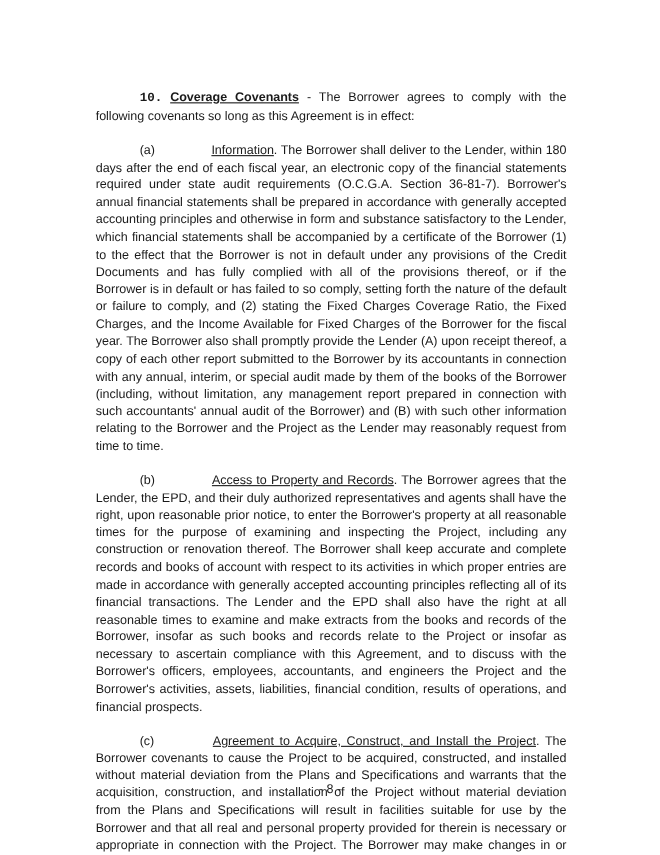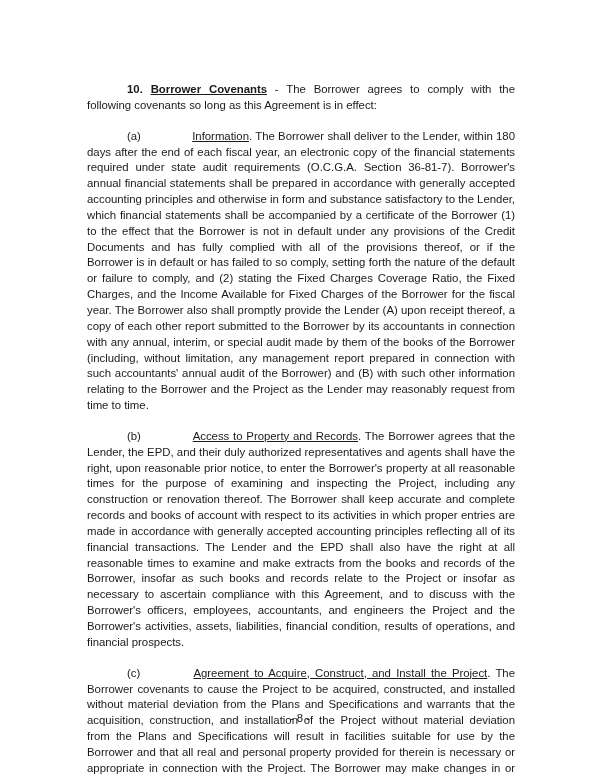--- a/index.html
+++ b/index.html
@@ -37,20 +37,21 @@
     -webkit-hyphens: none;
   }
   .para.tight {
     margin-bottom: 14px;
   }
   .indent {
     text-indent: 40px;
   }
   .section-num {
     font-weight: bold;
+    font-family: Liberation Mono, monospace;
   }
   .section-title {
     font-weight: bold;
     text-decoration: underline;
     text-underline-offset: 1px;
   }
   .sub-title {
     text-decoration: underline;
     text-underline-offset: 1px;
     margin-left: 48px;
@@ -65,21 +66,21 @@
     line-height: 15.85px;
   }
 </style>
 </head>
 <body>
 
 <div id="page">
 
   <div id="content">
 
-    <p class="para indent"><span class="section-num">10.</span> <span class="section-title">Borrower Covenants</span><span> - The Borrower agrees to comply with the following covenants so long as this Agreement is in effect:</span></p>
+    <p class="para indent"><span class="section-num">10.</span> <span class="section-title">Coverage Covenants</span><span> - The Borrower agrees to comply with the following covenants so long as this Agreement is in effect:</span></p>
 
     <p class="para indent"><span>(a)</span> <span class="sub-title">Information</span><span>.</span><span>  The Borrower shall deliver to the Lender, within 180 days after the end of each fiscal year, an electronic copy of the financial statements required under state audit requirements (O.C.G.A. Section 36-81-7).  Borrower's annual financial statements shall be prepared in accordance with generally accepted accounting principles and otherwise in form and substance satisfactory to the Lender, which financial statements shall be accompanied by a certificate of the Borrower (1) to the effect that the Borrower is not in default under any provisions of the Credit Documents and has fully complied with all of the provisions thereof, or if the Borrower is in default or has failed to so comply, setting forth the nature of the default or failure to comply, and (2) stating the Fixed Charges Coverage Ratio, the Fixed Charges, and the Income Available for Fixed Charges of the Borrower for the fiscal year.  The Borrower also shall promptly provide the Lender (A) upon receipt thereof, a copy of each other report submitted to the Borrower by its accountants in connection with any annual, interim, or special audit made by them of the books of the Borrower (including, without limitation, any management report prepared in connection with such accountants' annual audit of the Borrower) and (B) with such other information relating to the Borrower and the Project as the Lender may reasonably request from time to time.</span></p>
 
     <p class="para indent"><span>(b)</span> <span class="sub-title">Access to Property and Records</span><span>.</span><span>  The Borrower agrees that the Lender, the EPD, and their duly authorized representatives and agents shall have the right, upon reasonable prior notice, to enter the Borrower's property at all reasonable times for the purpose of examining and inspecting the Project, including any construction or renovation thereof.  The Borrower shall keep accurate and complete records and books of account with respect to its activities in which proper entries are made in accordance with generally accepted accounting principles reflecting all of its financial transactions.  The Lender and the EPD shall also have the right at all reasonable times to examine and make extracts from the books and records of the Borrower, insofar as such books and records relate to the Project or insofar as necessary to ascertain compliance with this Agreement, and to discuss with the Borrower's officers, employees, accountants, and engineers the Project and the Borrower's activities, assets, liabilities, financial condition, results of operations, and financial prospects.</span></p>
 
     <p class="para indent tight"><span>(c)</span> <span class="sub-title">Agreement to Acquire, Construct, and Install the Project</span><span>.</span><span>  The Borrower covenants to cause the Project to be acquired, constructed, and installed without material deviation from the Plans and Specifications and warrants that the acquisition, construction, and installation of the Project without material deviation from the Plans and Specifications will result in facilities suitable for use by the Borrower and that all real and personal property provided for therein is necessary or appropriate in connection with the Project.  The Borrower may make changes in or additions to the Plans and Specifications; provided, however, changes in or additions to the Plans and Specifications that are material shall be subject to the prior written approval of the Engineer and the EPD.  The Borrower agrees to complete the acquisition, construction, and installation of the Project as promptly as practicable and with all reasonable dispatch after the date of this Agreement.  Without limiting the foregoing sentence, the Borrower shall commence and</span></p>
 
   </div>
 
   <div id="page-number">- 8 -</div>

